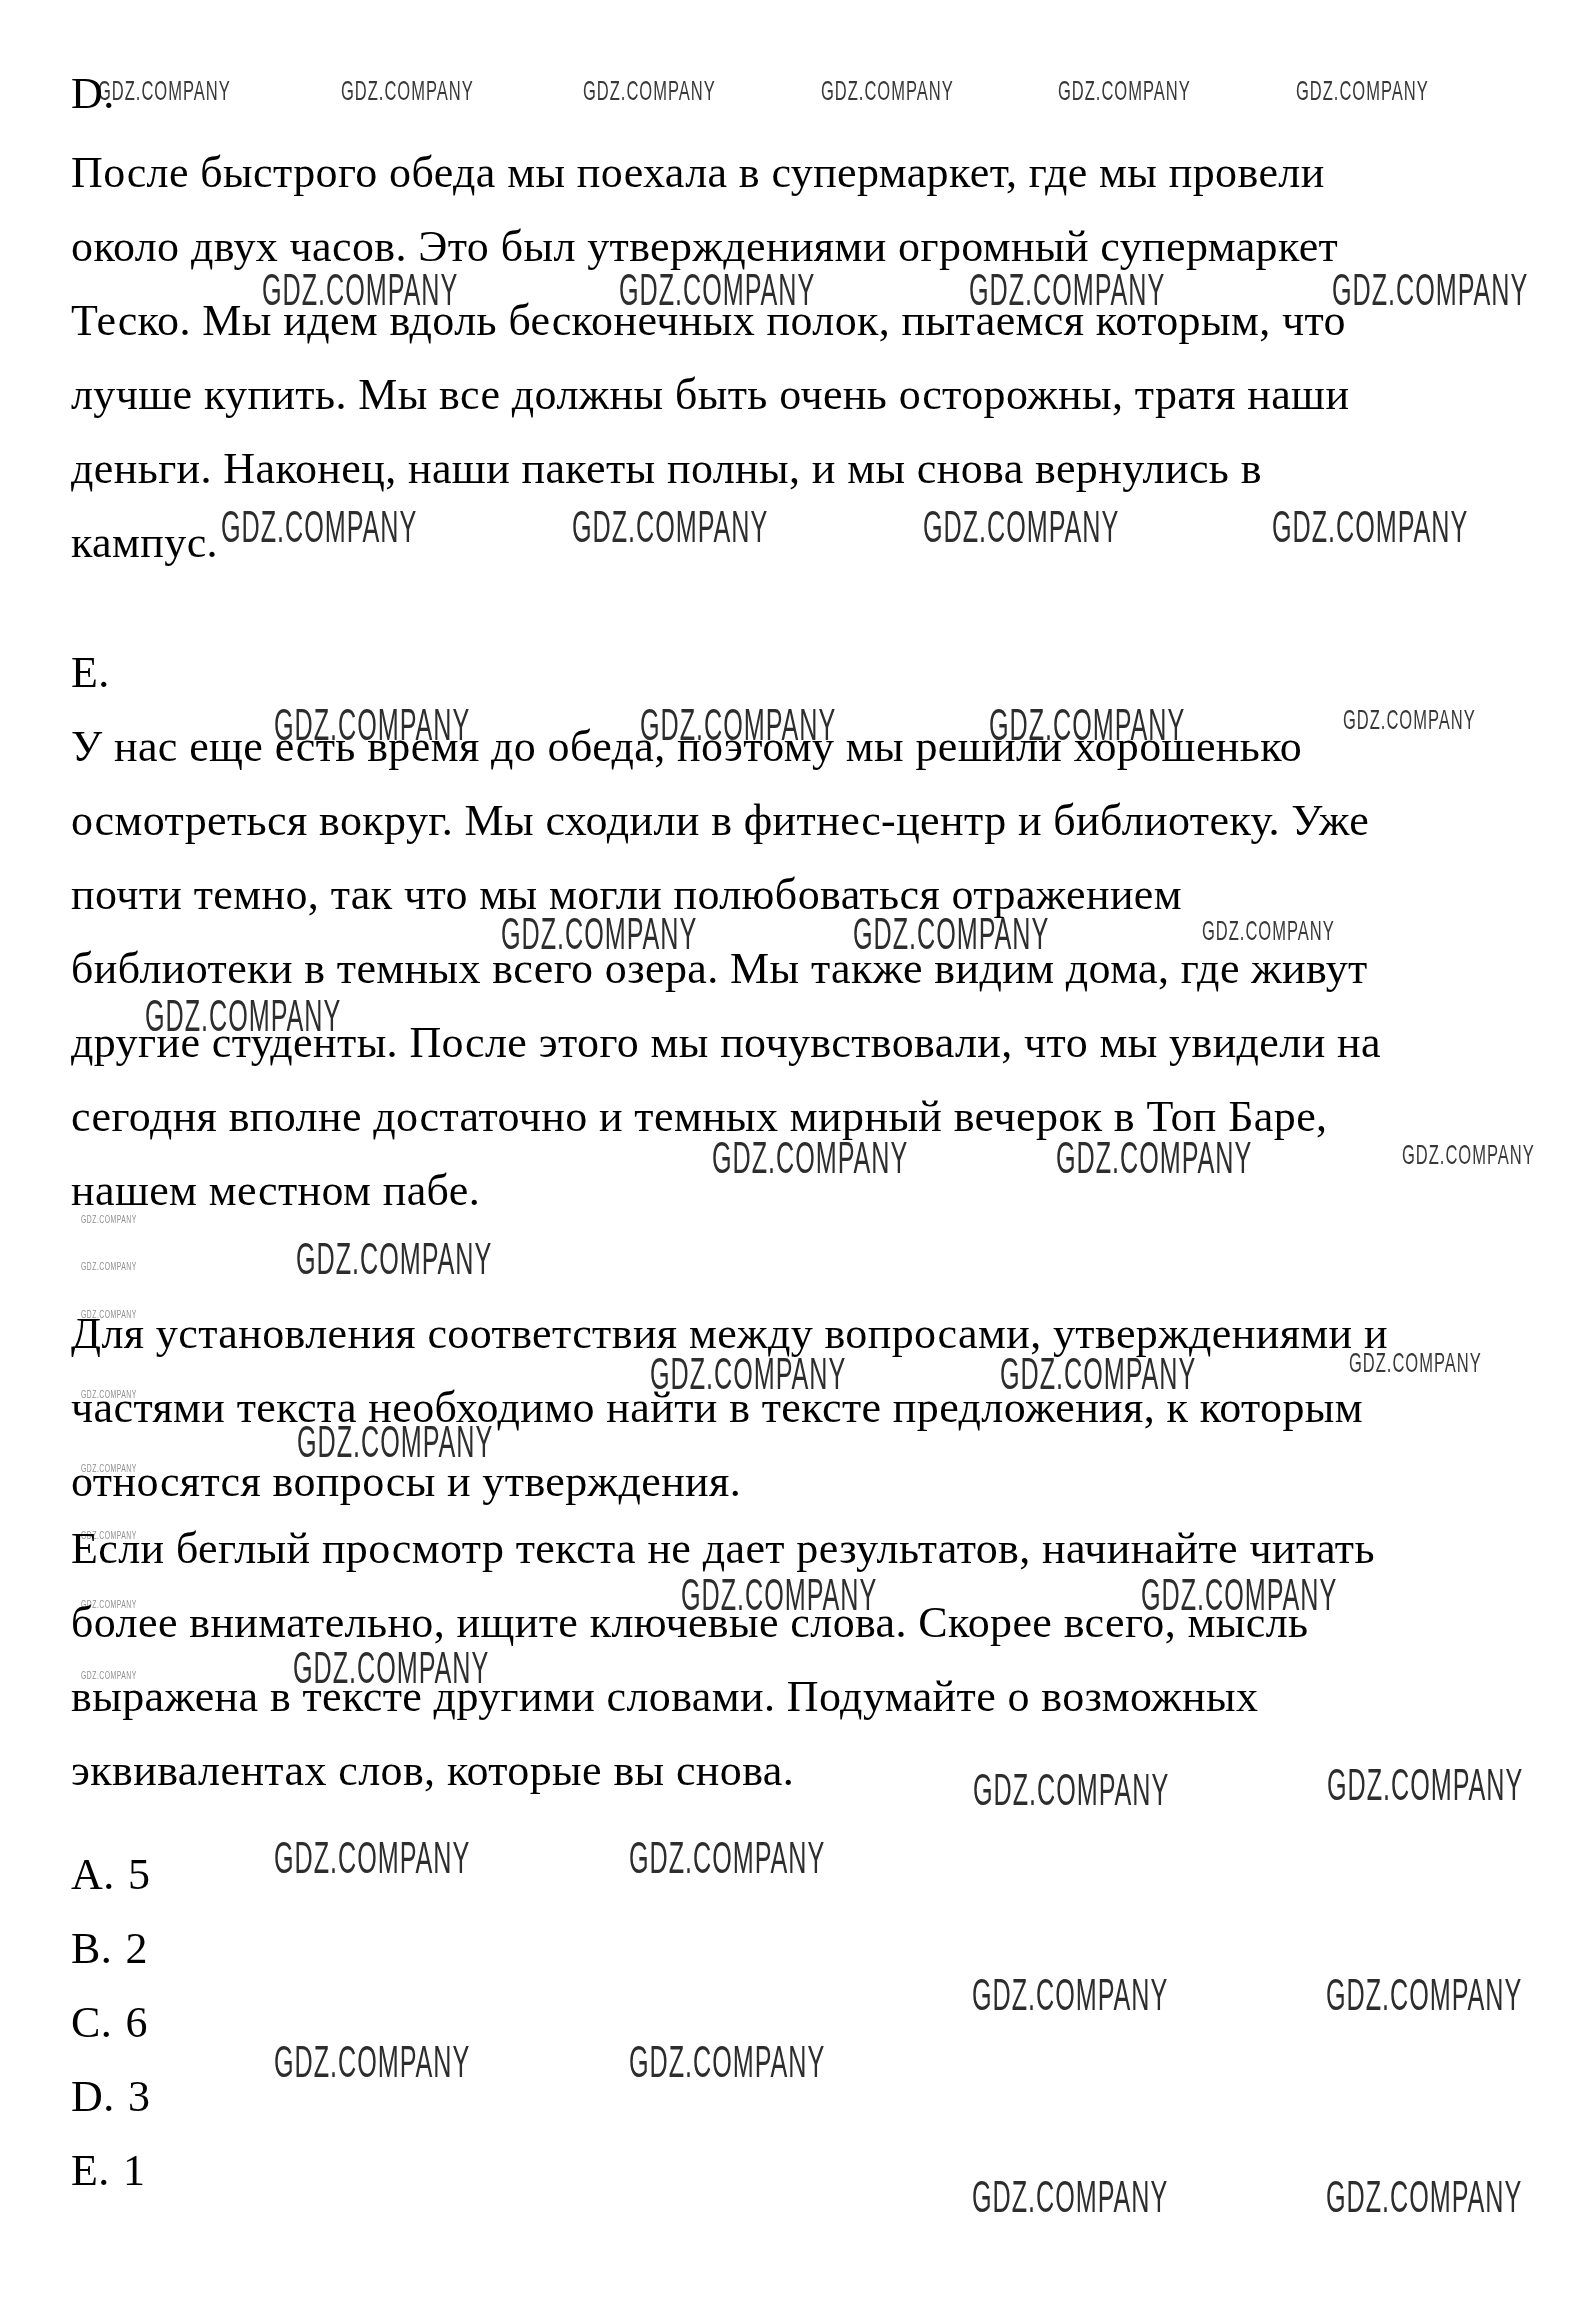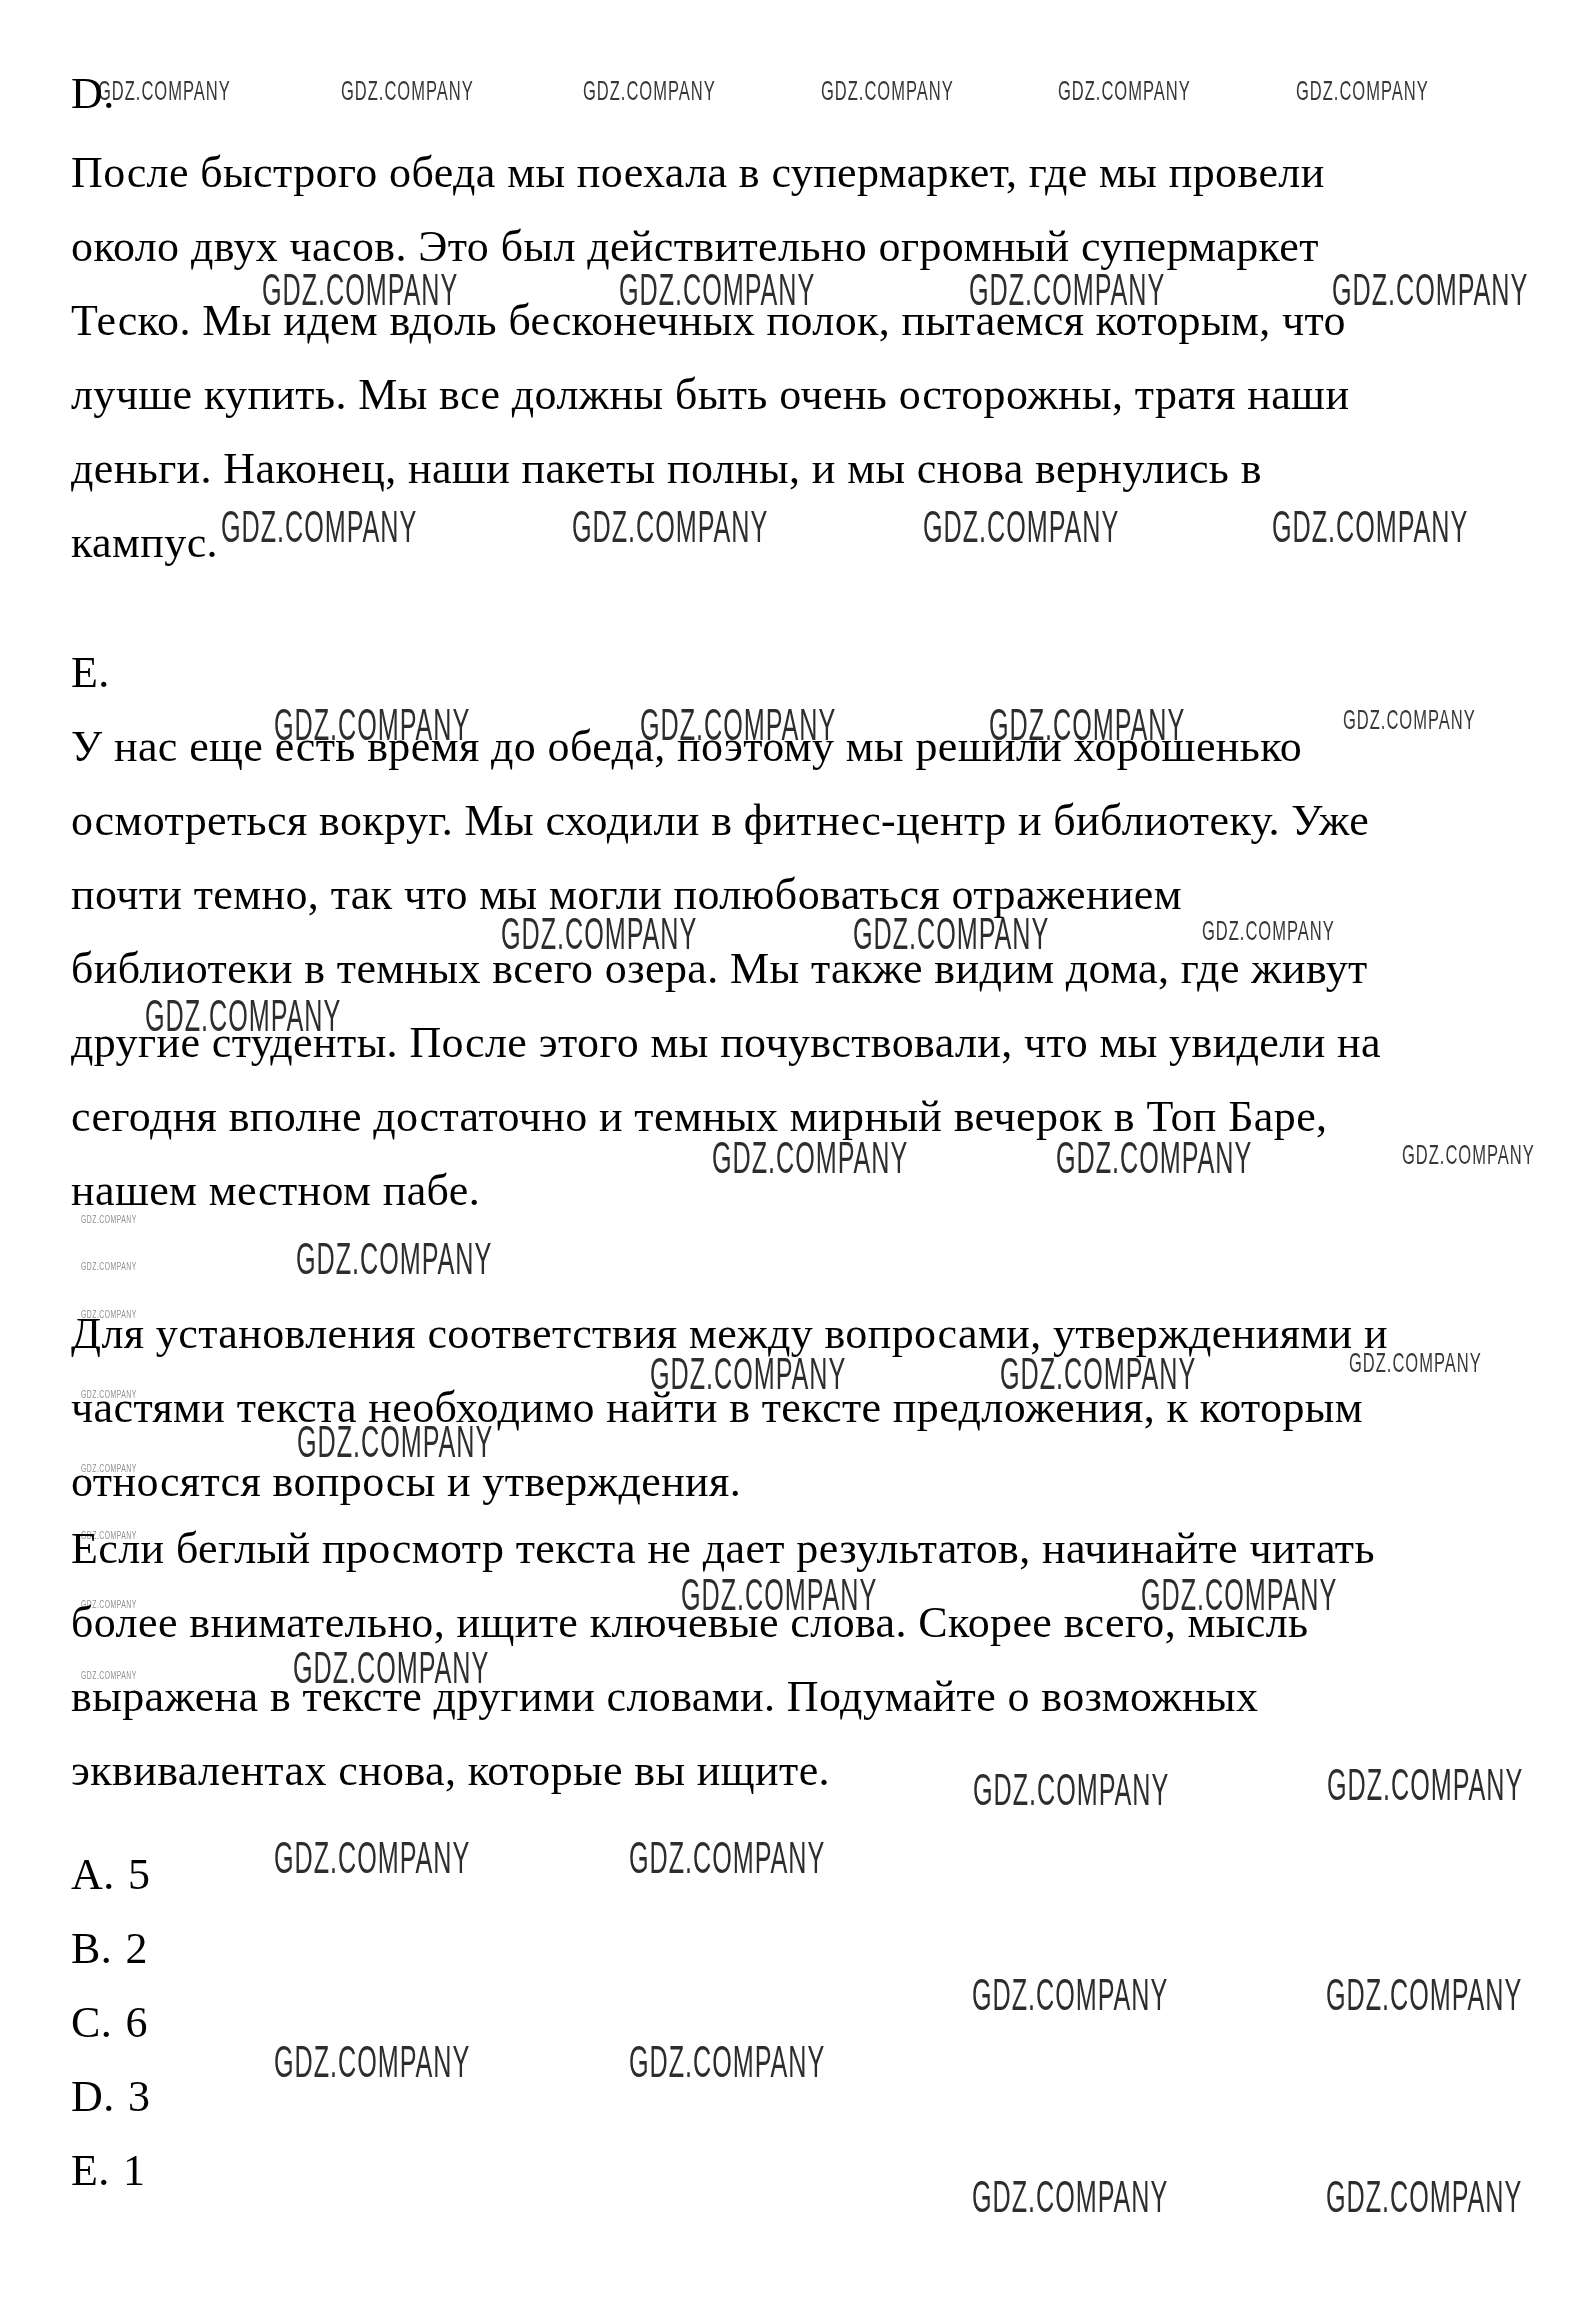--- a/index.html
+++ b/index.html
@@ -104,21 +104,21 @@
     </div>
 
   <div class="text-layer">
 
     <div class="heading" style="top:57px">
       <div class="line">D.</div>
     </div>
 
     <div class="para" style="top:136px">
       <div class="line">После быстрого обеда мы поехала в супермаркет, где мы провели</div>
-      <div class="line">около двух часов. Это был действительно огромный супермаркет</div>
+      <div class="line">около двух часов. Это был утверждениями огромный супермаркет</div>
       <div class="line">Теско. Мы идем вдоль бесконечных полок, пытаемся которым, что</div>
       <div class="line">лучше купить. Мы все должны быть очень осторожны, тратя наши</div>
       <div class="line">деньги. Наконец, наши пакеты полны, и мы снова вернулись в</div>
       <div class="line">кампус.</div>
     </div>
 
     <div class="heading" style="top:636px">
       <div class="line">E.</div>
     </div>
 
@@ -135,21 +135,21 @@
     <div class="para" style="top:1297px">
       <div class="line">Для установления соответствия между вопросами, утверждениями и</div>
       <div class="line">частями текста необходимо найти в тексте предложения, к которым</div>
       <div class="line">относятся вопросы и утверждения.</div>
     </div>
 
     <div class="para" style="top:1512px">
       <div class="line">Если беглый просмотр текста не дает результатов, начинайте читать</div>
       <div class="line">более внимательно, ищите ключевые слова. Скорее всего, мысль</div>
       <div class="line">выражена в тексте другими словами. Подумайте о возможных</div>
-      <div class="line">эквивалентах снова, которые вы ищите.</div>
+      <div class="line">эквивалентах слов, которые вы снова.</div>
     </div>
 
     <div class="answers" style="top:1838px">
       <div class="line answer-row">
         <span class="answer-label">A.</span><span class="answer-value">5</span>
       </div>
       <div class="line answer-row">
         <span class="answer-label">B.</span><span class="answer-value">2</span>
       </div>
       <div class="line answer-row">

